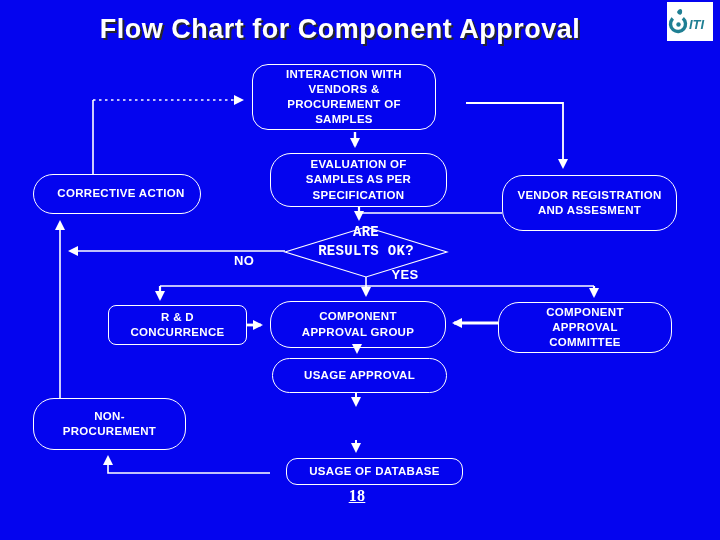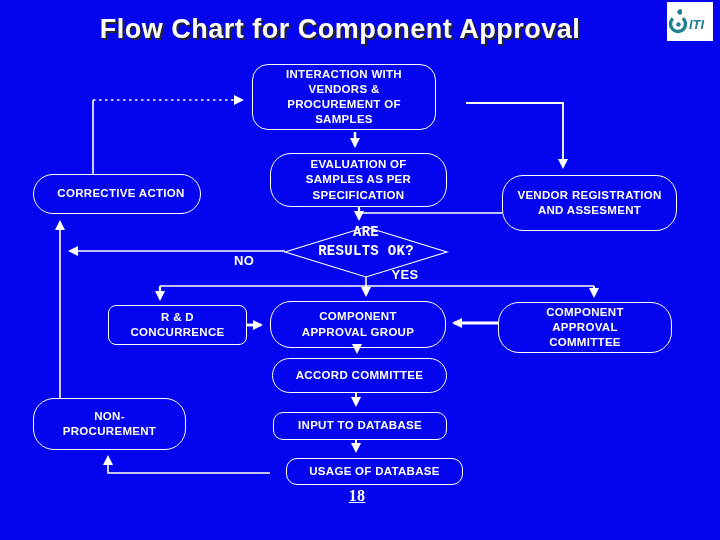--- a/index.html
+++ b/index.html
@@ -148,22 +148,21 @@
 SPECIFICATION</div>
   <div class="node" id="node-vendorreg">VENDOR REGISTRATION
 AND ASSESMENT</div>
   <div class="node" id="node-rd">R &amp; D
 CONCURRENCE</div>
   <div class="node" id="node-cag">COMPONENT
 APPROVAL GROUP</div>
   <div class="node" id="node-committee">COMPONENT
 APPROVAL
 COMMITTEE</div>
-  <div class="node" id="node-accord">ACCORD COMMITTEE</div>
-  <div class="node" id="node-input">INPUT TO DATABASE</div>
+  <div class="node" id="node-accord">USAGE APPROVAL</div>
   <div class="node" id="node-nonconf">NON-
 PROCUREMENT</div>
   <div class="node" id="node-usage">USAGE OF DATABASE</div>
 
   <div class="flabel" id="label-decision">ARE
 RESULTS OK?</div>
   <div class="flabel" id="label-no">NO</div>
   <div class="flabel" id="label-yes">YES</div>
   <div class="flabel" id="page-number">18</div>
 

